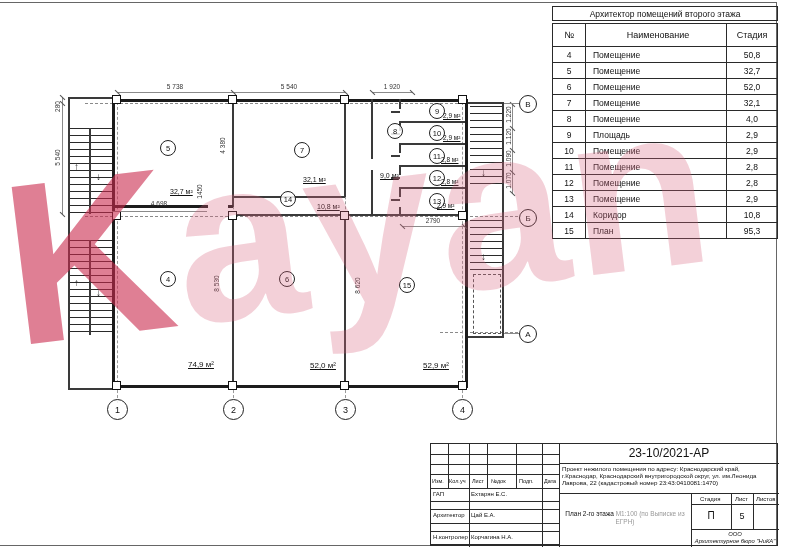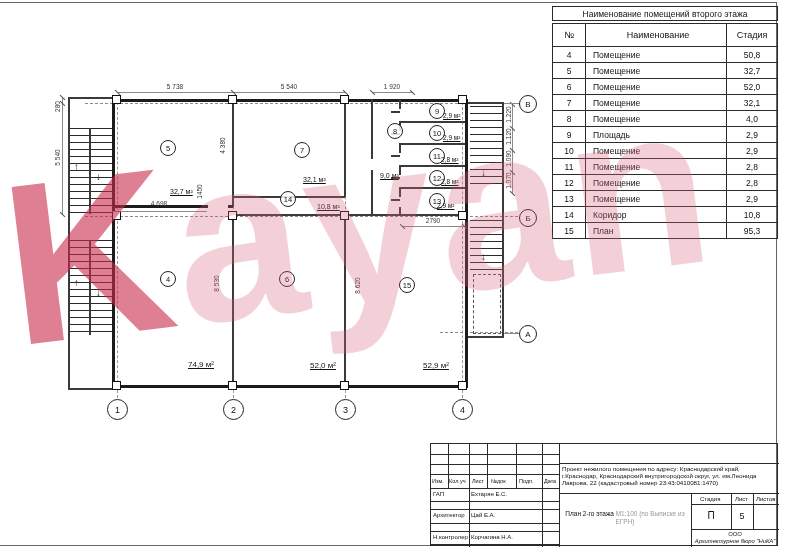--- a/index.html
+++ b/index.html
@@ -235,21 +235,21 @@
         <span>Б</span>
       </div>
     <div class="axcirc" style="left:519px;top:325px;width:16px;height:16px;font-size:8px;">
         <span>А</span>
       </div>
     <div class="dimline" style="left:504px;top:103px;width:15px;height:1px;"></div>
     <div class="dimline" style="left:504px;top:333px;width:15px;height:1px;"></div>
   </div>
 
   <div class="extitle">
-      <span>Наименование помещений второго этажа</span>
+      <span>Архитектор помещений второго этажа</span>
     </div>
   <table class="ex">
     <thead>
       <tr>
         <th class="c-num">№</th>
         <th class="c-name" style="text-align:center;">Наименование</th>
         <th class="c-area">Стадия</th>
       </tr>
     </thead>
     <tbody>
@@ -344,20 +344,21 @@
     <div class="tbtxt" style="left:2px;top:47px;">ГАП</div>
     <div class="tbtxt" style="left:40px;top:47px;">Ехтарян Е.С.</div>
     <div class="tbtxt" style="left:2px;top:68px;">Архитектор</div>
     <div class="tbtxt" style="left:40px;top:68px;">Цай Е.А.</div>
     <div class="tbtxt" style="left:2px;top:90px;">Н.контролер</div>
     <div class="tbtxt" style="left:40px;top:90px;">Корчагина Н.А.</div>
 
     <div class="abs" style="left:128px;top:0;width:220px;height:103px;">
       <div class="hl" style="left:0;top:19px;width:220px;"></div>
       <div class="hl" style="left:0;top:49px;width:220px;"></div>
+      <div class="abs" style="left:0;top:2px;width:220px;text-align:center;font-size:12px;">23-10/2021-АР</div>
       <div class="abs" style="left:3px;top:21px;width:212px;font-size:6.2px;line-height:1.15;">Проект  нежилого помещения по адресу: Краснодарский край, г.Краснодар, Краснодарский внутригородской округ, ул. им.Леонида Лаврова, 22 (кадастровый номер 23:43:0410081:1470)</div>
       <div class="vl" style="left:132px;top:49px;height:54px;"></div>
       <div class="abs" style="left:4px;top:66px;width:124px;text-align:center;font-size:6.5px;line-height:1.2;">
         <span>План 2-го этажа</span>
         <span style="color:#999;">М1:100 (по Выписке из ЕГРН)</span>
       </div>
       <div class="hl" style="left:132px;top:60px;width:88px;"></div>
       <div class="hl" style="left:132px;top:85px;width:88px;"></div>
       <div class="vl" style="left:172px;top:49px;height:36px;"></div>
       <div class="vl" style="left:194px;top:49px;height:36px;"></div>

